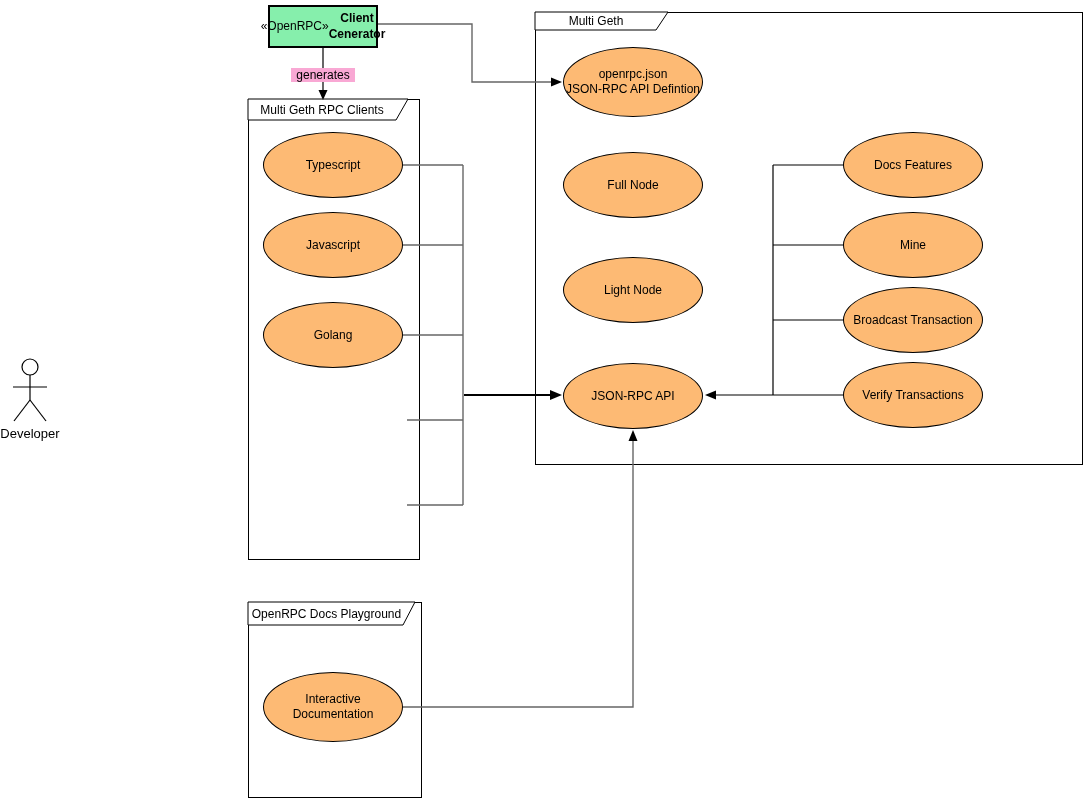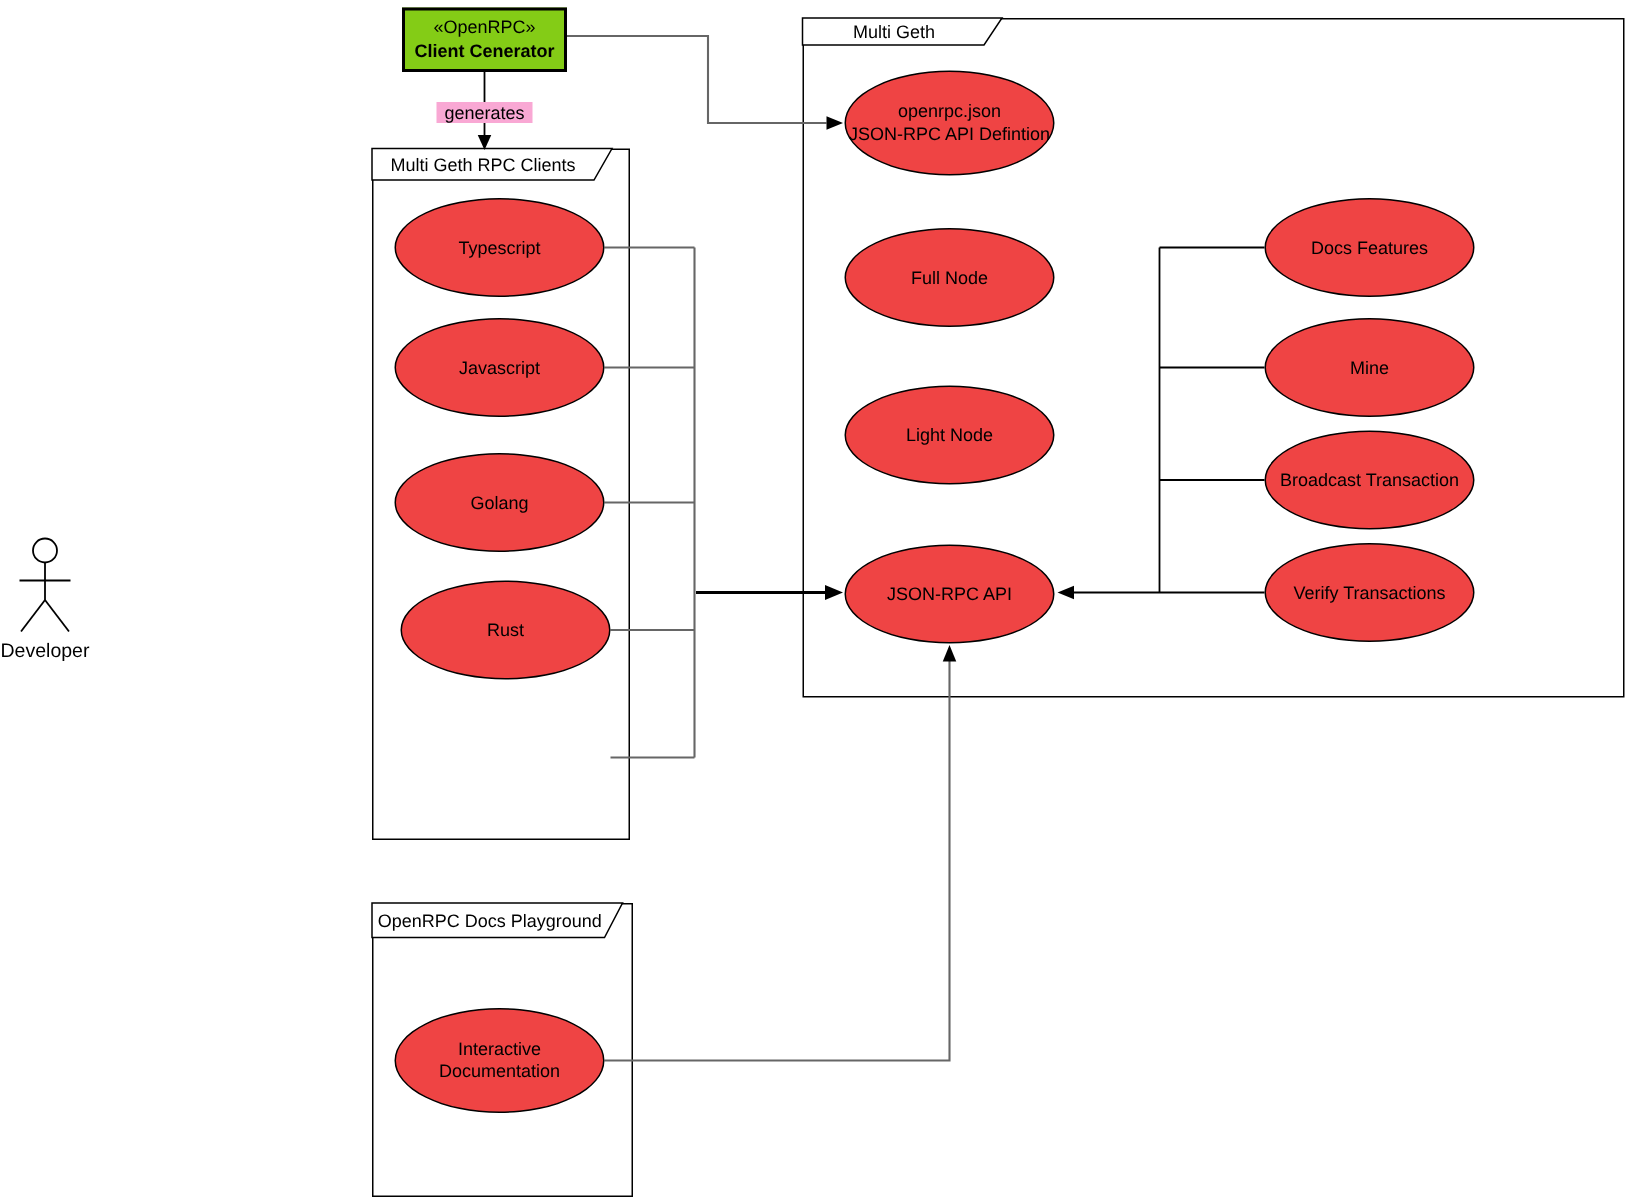--- a/index.html
+++ b/index.html
@@ -32,36 +32,36 @@
     display: flex;
     align-items: center;
     justify-content: center;
     white-space: nowrap;
   }
   .node {
     position: absolute;
     box-sizing: border-box;
     border: 1px solid #000000;
     border-radius: 50%;
-    background: #ef4444;
+    background: #fdba74;
     display: flex;
     flex-direction: column;
     align-items: center;
     justify-content: center;
     text-align: center;
     line-height: 1.25;
     z-index: 2;
   }
   .gen-box {
     position: absolute;
     box-sizing: border-box;
     border: 2px solid #000000;
-    background: #84cc16;
+    background: #86efac;
     display: flex;
-    flex-direction: column;
+    flex-direction: row;
     align-items: center;
     justify-content: center;
     text-align: center;
     line-height: 1.3;
     z-index: 2;
   }
   .gen-box .name { font-weight: bold; }
   .edge-label {
     position: absolute;
     z-index: 2;
@@ -147,23 +147,20 @@
 
   <div class="node" style="left:263px; top:132px; width:140px; height:66px;">
     <span>Typescript</span>
   </div>
   <div class="node" style="left:263px; top:212px; width:140px; height:66px;">
     <span>Javascript</span>
   </div>
   <div class="node" style="left:263px; top:302px; width:140px; height:66px;">
     <span>Golang</span>
   </div>
-  <div class="node" style="left:267px; top:387px; width:140px; height:66px;">
-    <span>Rust</span>
-  </div>
 
   <div class="node" style="left:563px; top:47px; width:140px; height:70px;">
     <span>openrpc.json</span>
     <span>JSON-RPC API Defintion</span>
   </div>
   <div class="node" style="left:563px; top:257px; width:140px; height:66px;">
     <span>Light Node</span>
   </div>
   <div class="node" style="left:563px; top:152px; width:140px; height:66px;">
     <span>Full Node</span>

